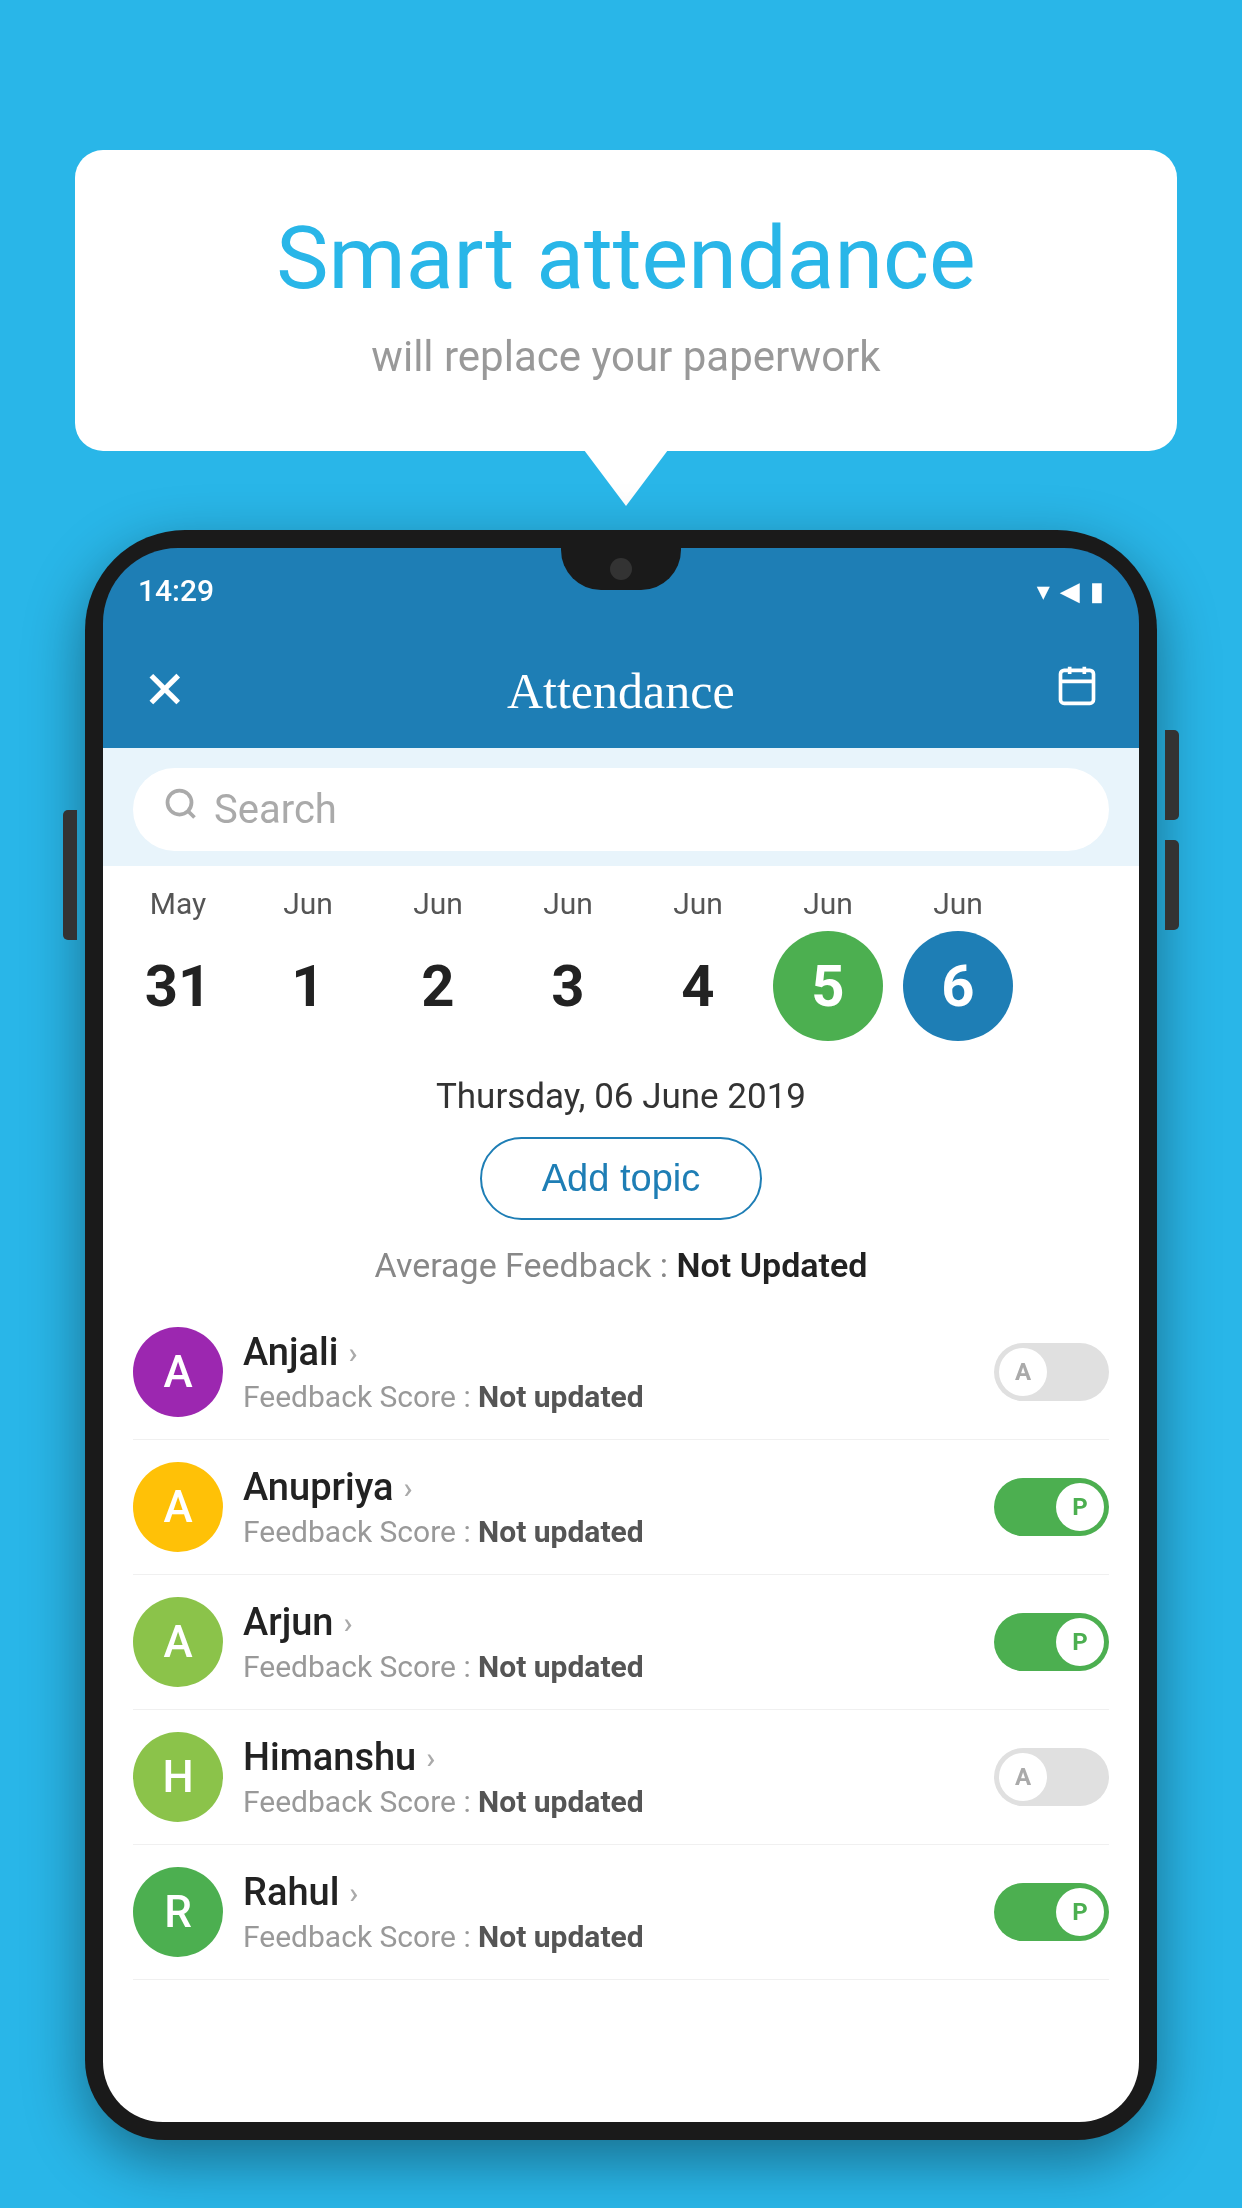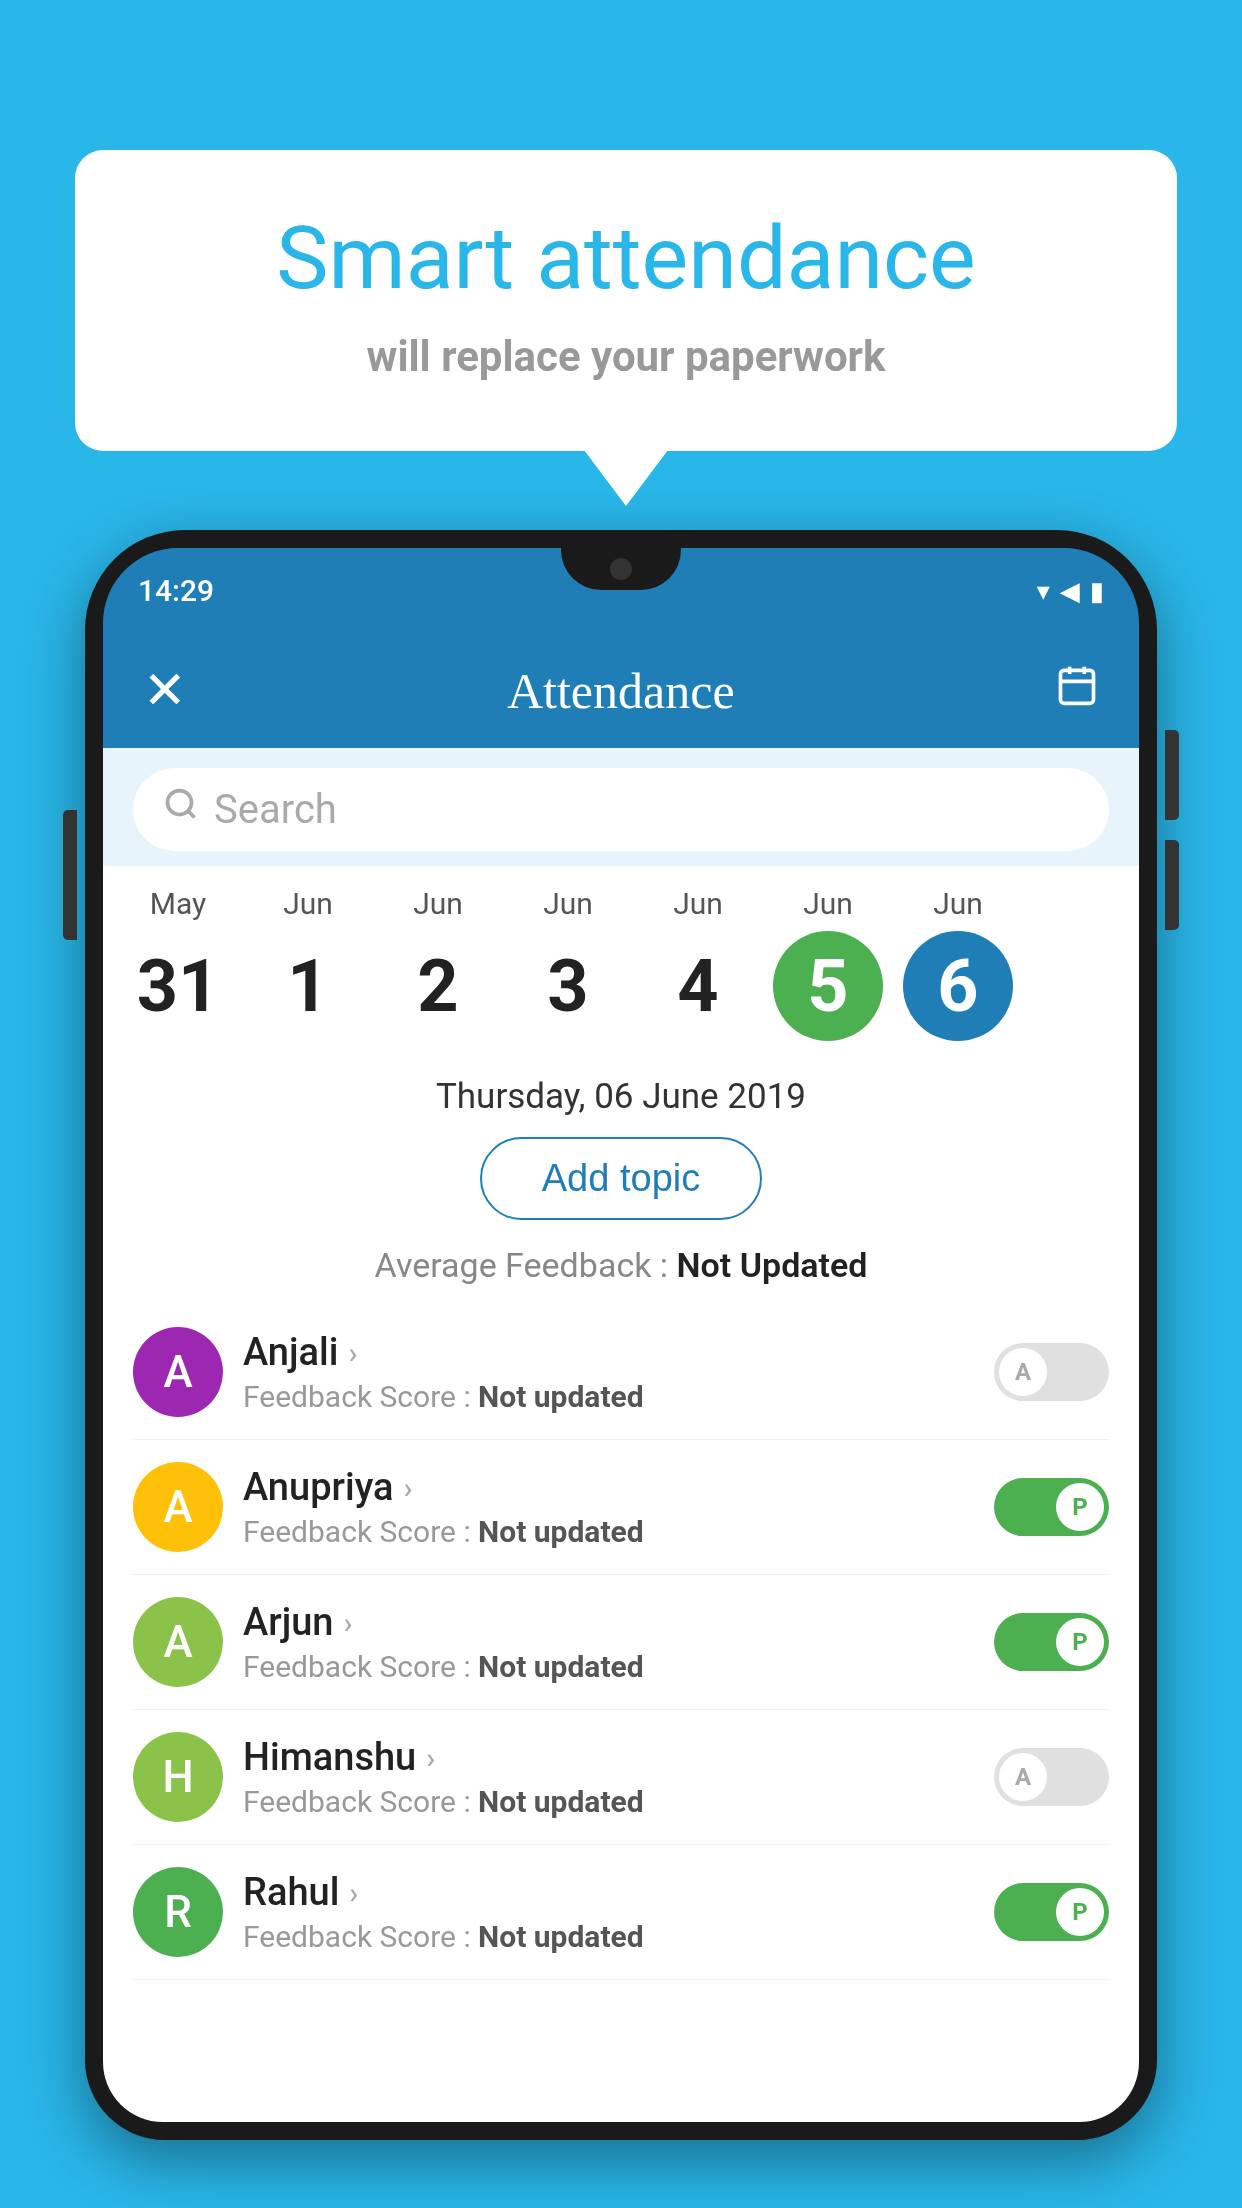--- a/index.html
+++ b/index.html
@@ -46,21 +46,21 @@
       color: #29b6e8;
       font-size: 88px;
       font-weight: 400;
       line-height: 1.1;
       margin-bottom: 25px;
     }
 
     .bubble-subtitle {
       color: #999;
       font-size: 42px;
-      font-weight: 700;
+      font-weight: 400;
     }
 
     
     .phone-container {
       position: absolute;
       top: 530px;
       left: 85px;
       right: 85px;
       bottom: 0;
     }
@@ -203,21 +203,21 @@
       width: 130px;
     }
 
     .cal-month {
       font-size: 30px;
       color: #555;
       font-weight: 400;
     }
 
     .cal-date {
-      font-size: 72px;
+      font-size: 58px;
       font-weight: 700;
       color: #222;
       width: 110px;
       height: 110px;
       display: flex;
       align-items: center;
       justify-content: center;
       border-radius: 50%;
     }
 

